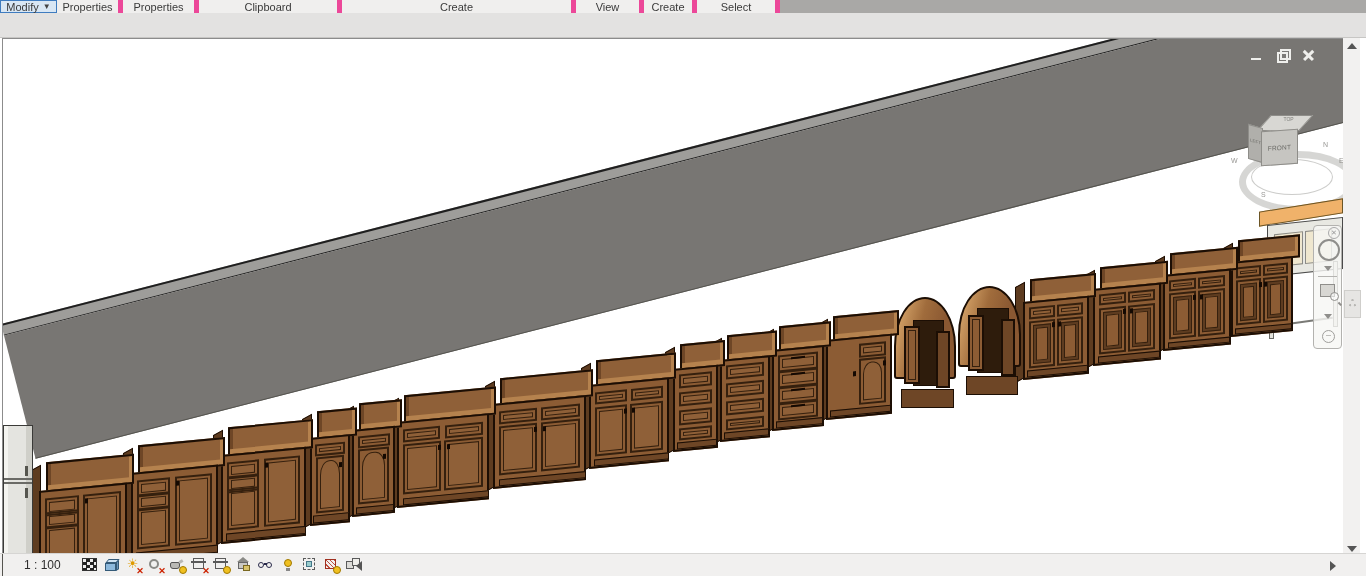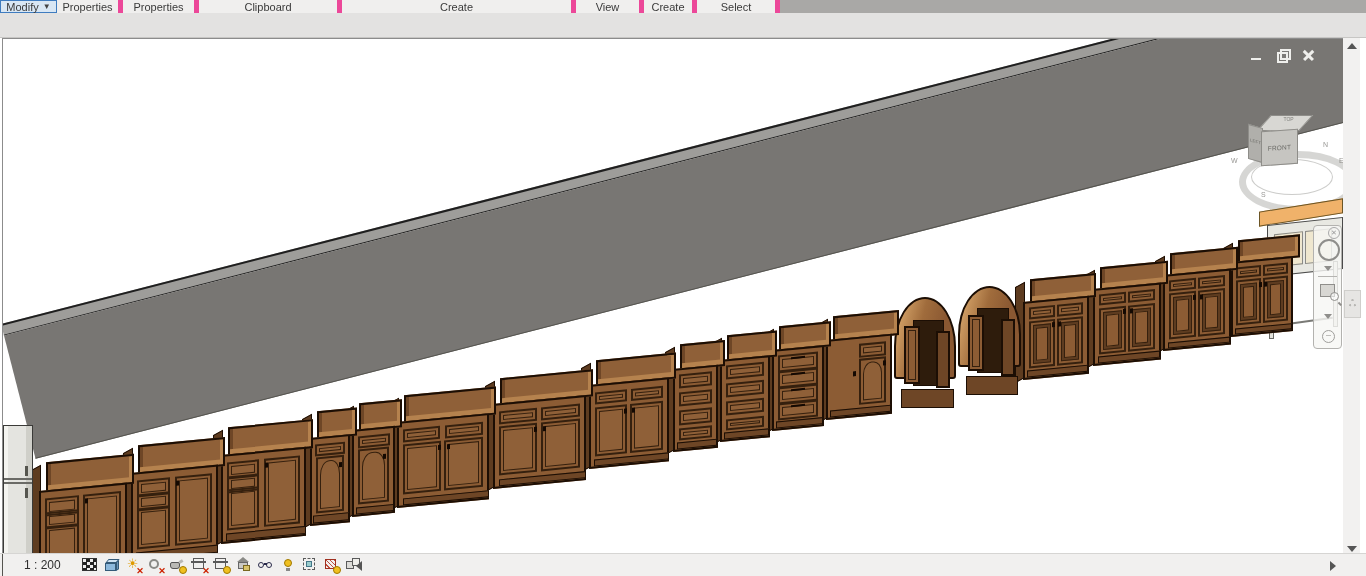--- a/index.html
+++ b/index.html
@@ -585,21 +585,21 @@
   </div>
 
   <div class="vscroll">
     <div class="sarrow up"></div>
     <div class="vthumb"></div>
     <div class="sarrow down"></div>
   </div>
 
   <div class="vbar">
     <div class="edge"></div>
-    <button class="scale-btn">1 : 200</button>
+    <button class="scale-btn">1 : 100</button>
     <div class="vb-icons">
         <button class="vb-icon">
           <div class="ic" style="left:1px;top:2px;width:15px;height:13px;border:1px solid #333;
         background:repeating-conic-gradient(#222 0% 25%, #eee 0% 50%);background-size:7px 6px;"></div>
         </button>
         <button class="vb-icon">
           <div class="ic" style="left:2px;top:7px;width:11px;height:8px;background:var(--blue_icon);border:1px solid #345a78"></div>
               <div class="ic" style="left:4px;top:3px;width:11px;height:4px;background:#cfe2f2;border:1px solid #345a78;transform:skewX(-40deg)"></div>
               <div class="ic" style="left:13px;top:5px;width:3px;height:9px;background:#6b95ba;border:1px solid #345a78;transform:skewY(-35deg)"></div>
         </button>

